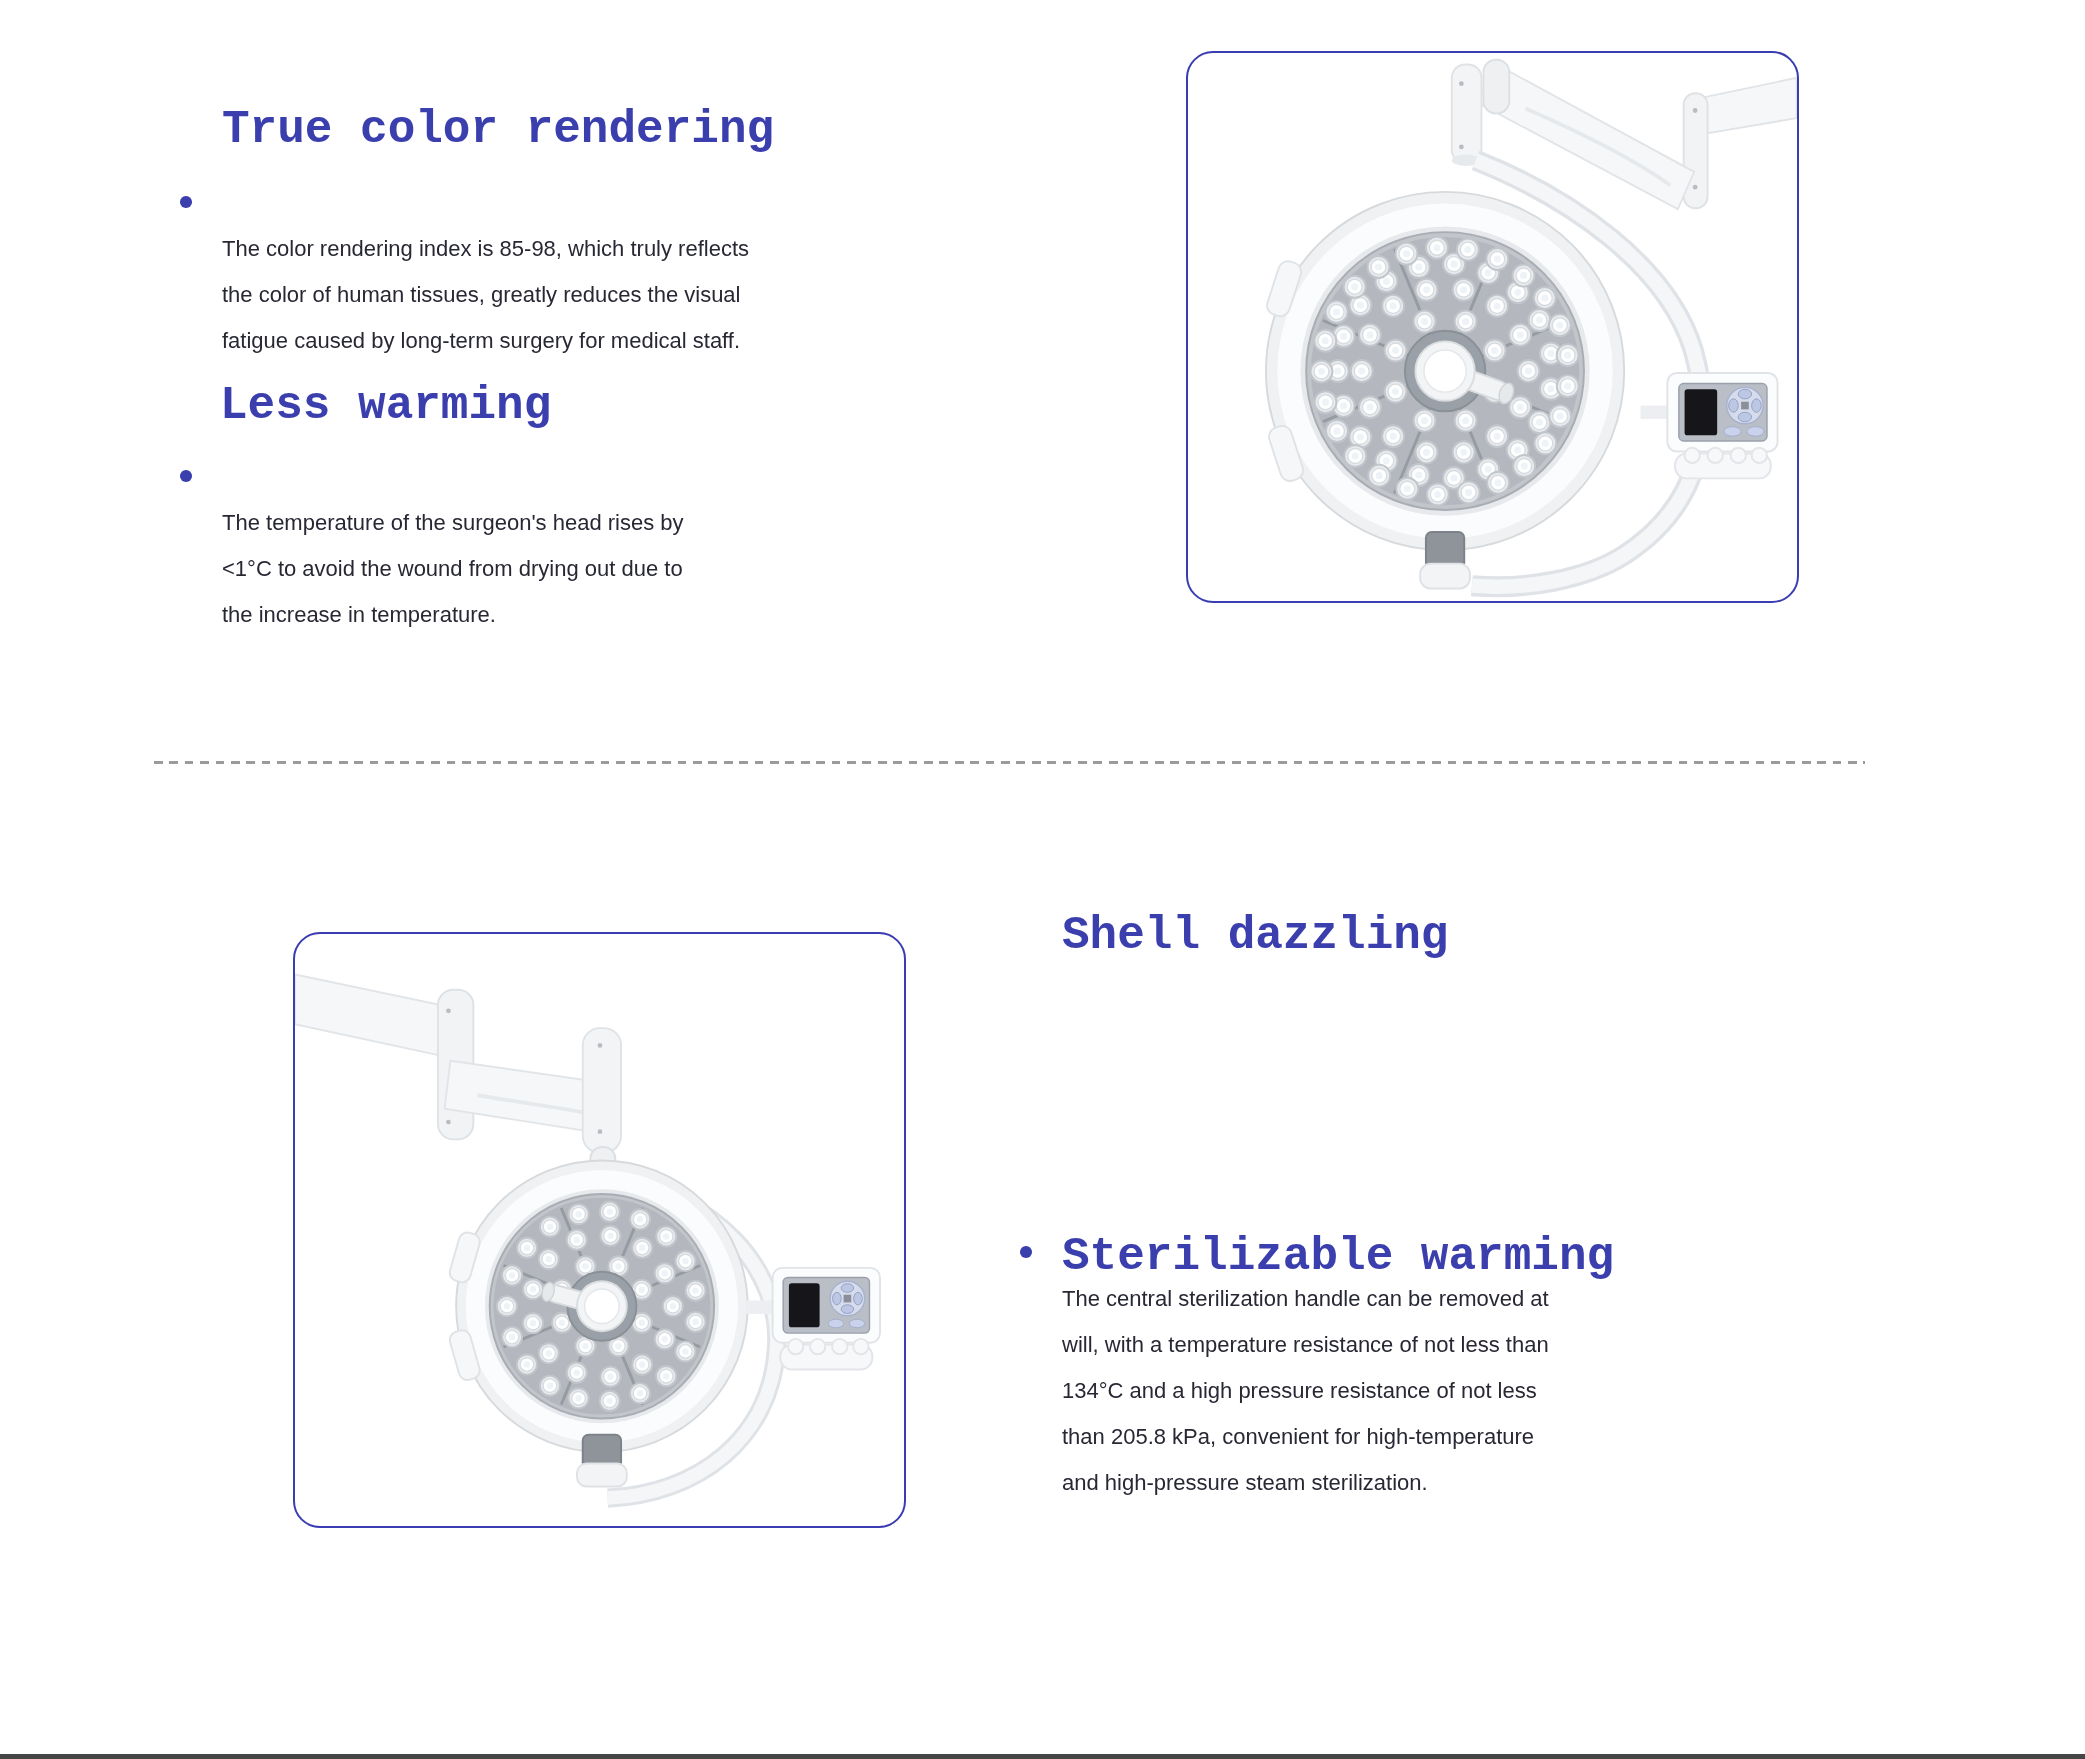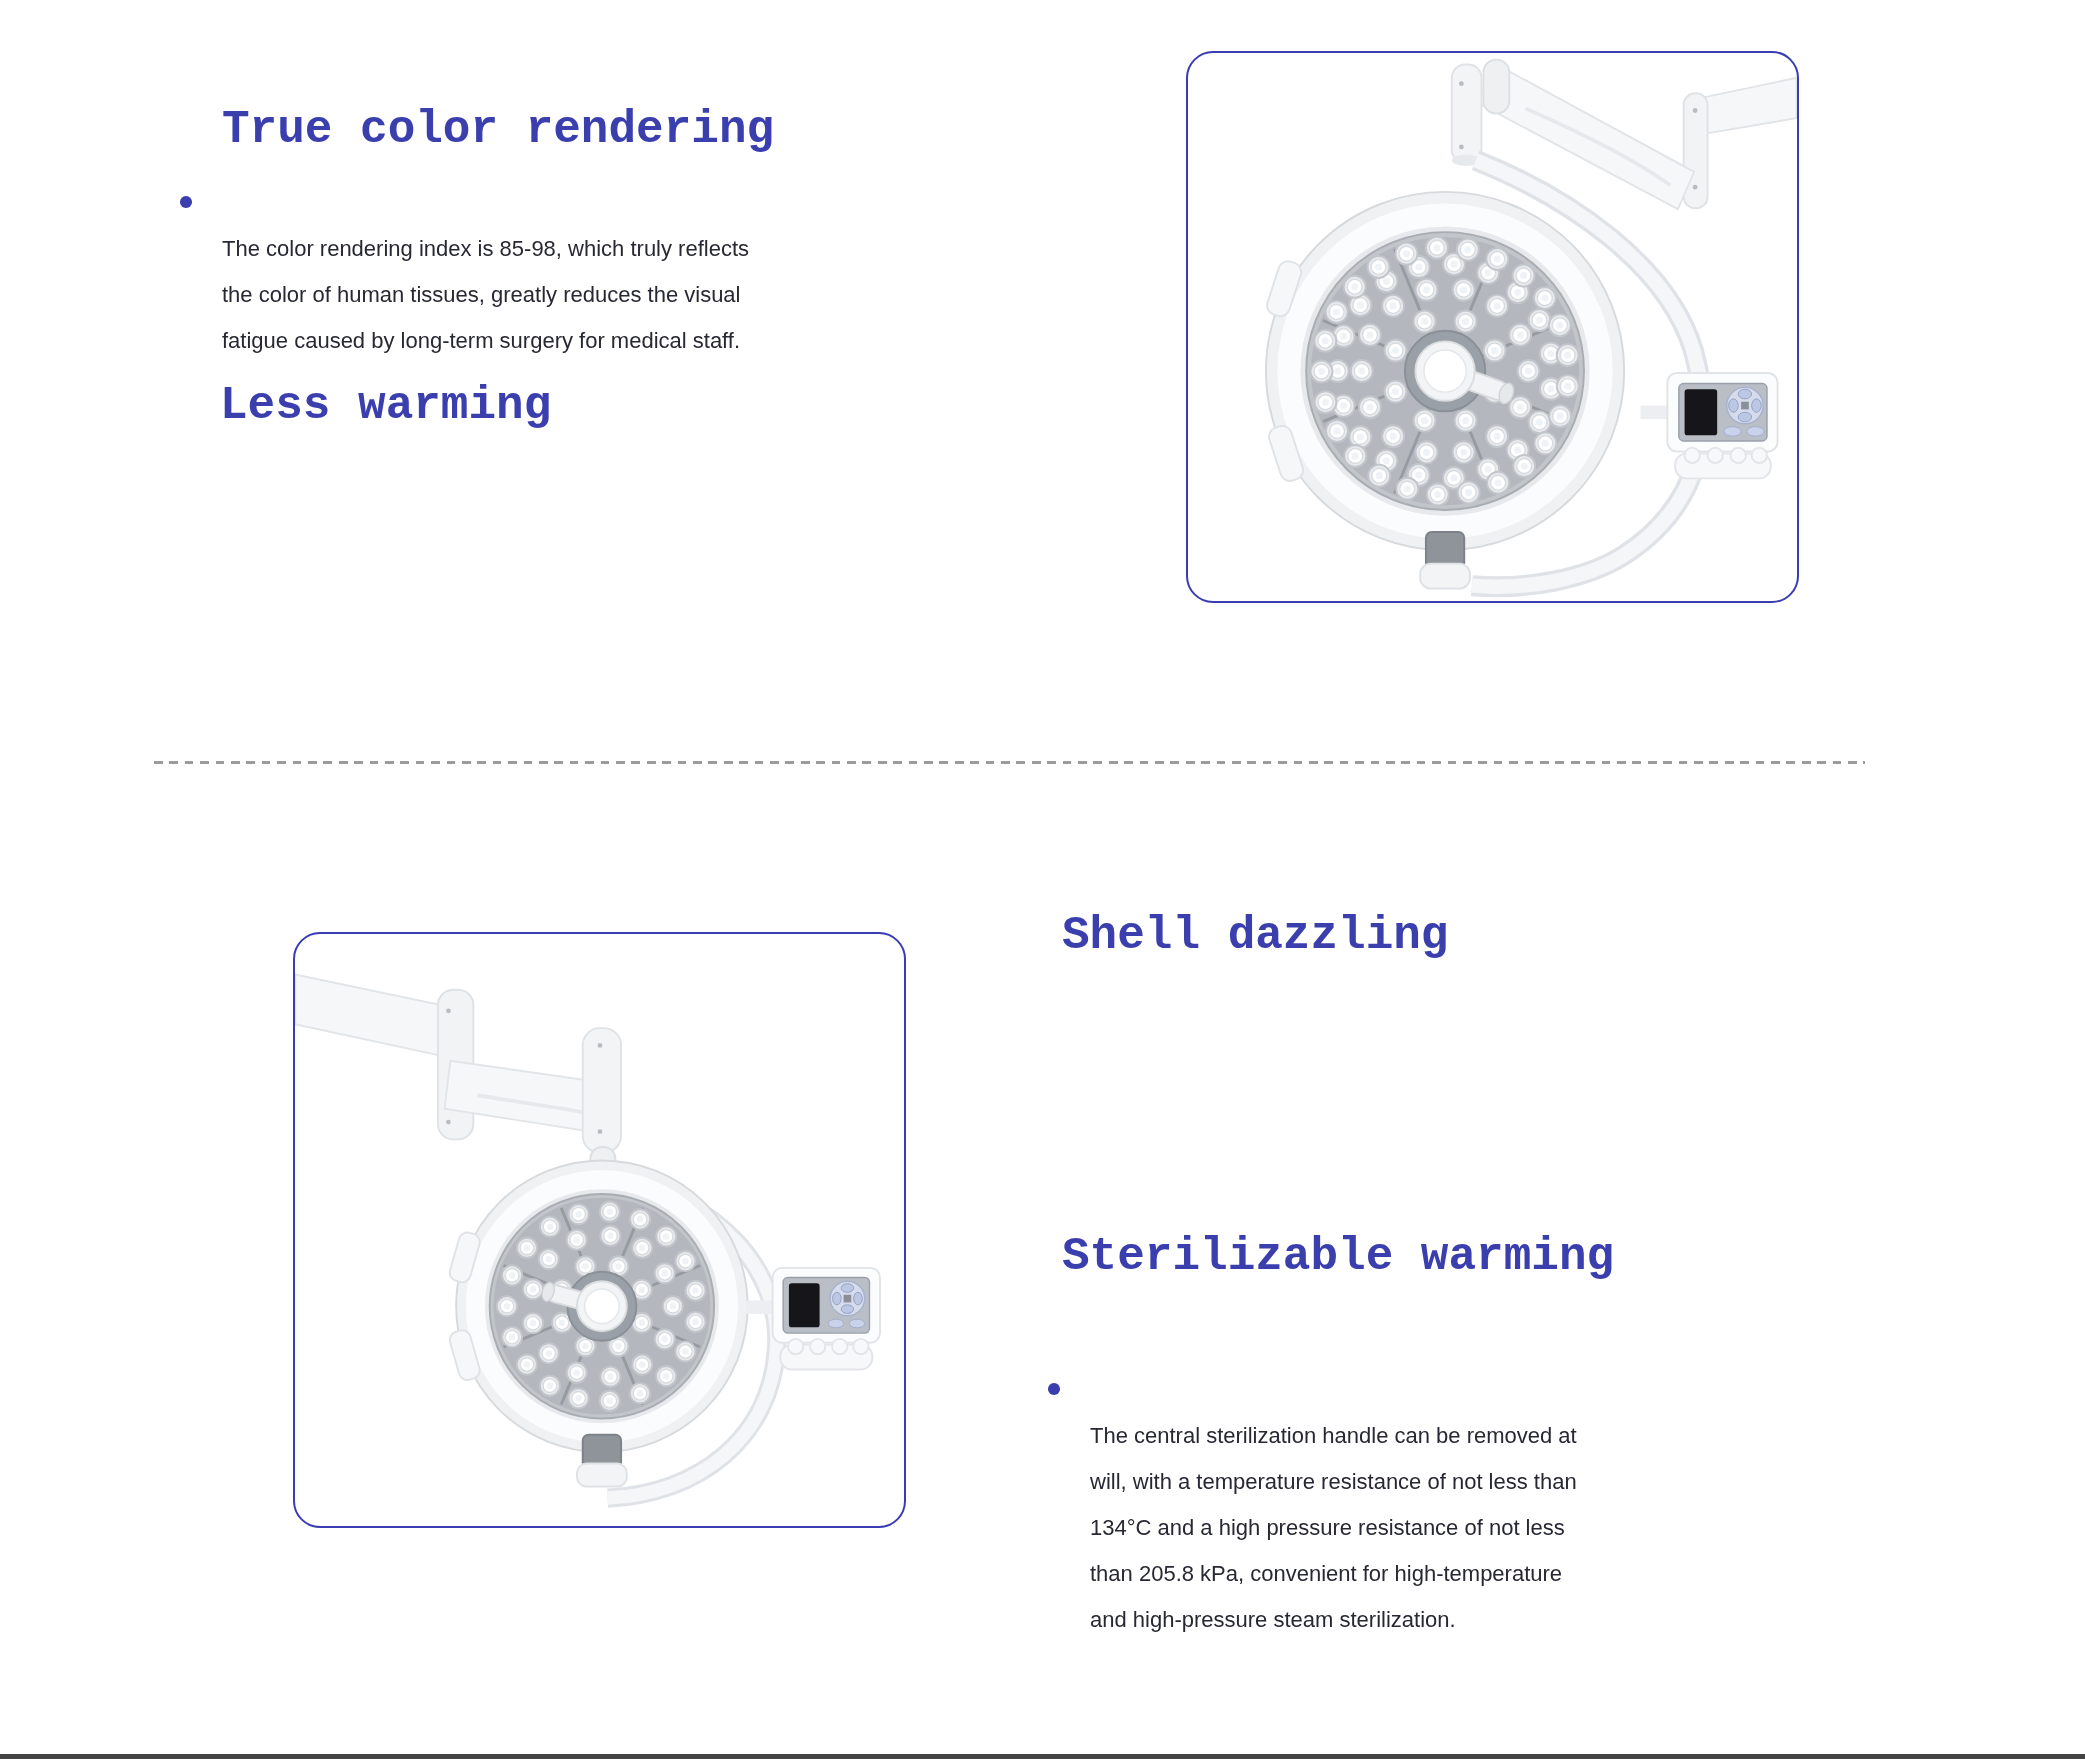--- a/index.html
+++ b/index.html
@@ -27,20 +27,25 @@
 <div class="page" style="--accent: #3b3fae; --card-border: #3a3db2; --body-text: #272833; --divider: #9b9b9b; --bottom-bar: #454545;">
 
   <div class="heading" style="left:222px;top:104px;">True color rendering</div>
   <div class="para" style="left:222px;top:180px;">
     <span class="bullet-dot"></span><span>The color rendering index is 85-98, which truly reflects
 the color of human tissues, greatly reduces the visual
 fatigue caused by long-term surgery for medical staff.</span>
   </div>
 
   <div class="heading" style="left:220px;top:380px;">Less warming</div>
+  <div class="para" style="left:222px;top:454px;">
+    <span class="bullet-dot"></span><span>The temperature of the surgeon's head rises by
+&lt;1°C to avoid the wound from drying out due to
+the increase in temperature.</span>
+  </div>
 
   <div class="card" id="card-top">
     <svg viewBox="0 0 635 572" role="img" aria-label="Ceiling-mounted LED surgical lamp, support arm entering from top right, control panel at right side">
 
       <g>
         <polygon points="539,46 635,26 635,68 541,84" fill="#f6f7f9" stroke="#e1e4e7" stroke-width="2"></polygon>
         <rect x="517" y="42" width="25" height="120" rx="12" fill="#f1f3f5" stroke="#dfe2e5" stroke-width="2"></rect>
         <polygon points="318,10 528,124 511,163 302,52" fill="#f6f7f9" stroke="#e2e5e8" stroke-width="2"></polygon>
         <path d="M 352,58 C 430,92 475,118 503,138" fill="none" stroke="#e6e9ec" stroke-width="4"></path>
         <rect x="308" y="7" width="27" height="56" rx="13" fill="#eef0f2" stroke="#dde0e3" stroke-width="2"></rect>
@@ -506,21 +511,21 @@
           <circle cx="70" cy="82" r="8" fill="#f7f8fa" stroke="#e3e5e8" stroke-width="2"></circle>
           <circle cx="92" cy="82" r="8" fill="#f7f8fa" stroke="#e3e5e8" stroke-width="2"></circle>
         </g>
       </g>
     </svg>
   </div>
 
   <div class="heading" style="left:1062px;top:910px;">Shell dazzling</div>
 
   <div class="heading" style="left:1062px;top:1231px;">Sterilizable warming</div>
-  <div class="para" style="left:1062px;top:1367px;margin-left:28px;">
+  <div class="para" style="left:1062px;top:1230px;">
     <span class="bullet-dot"></span><span>The central sterilization handle can be removed at
 will, with a temperature resistance of not less than
 134°C and a high pressure resistance of not less
 than 205.8 kPa, convenient for high-temperature
 and high-pressure steam sterilization.</span>
   </div>
 
   <div class="footer-bar"></div>
 </div>
 

